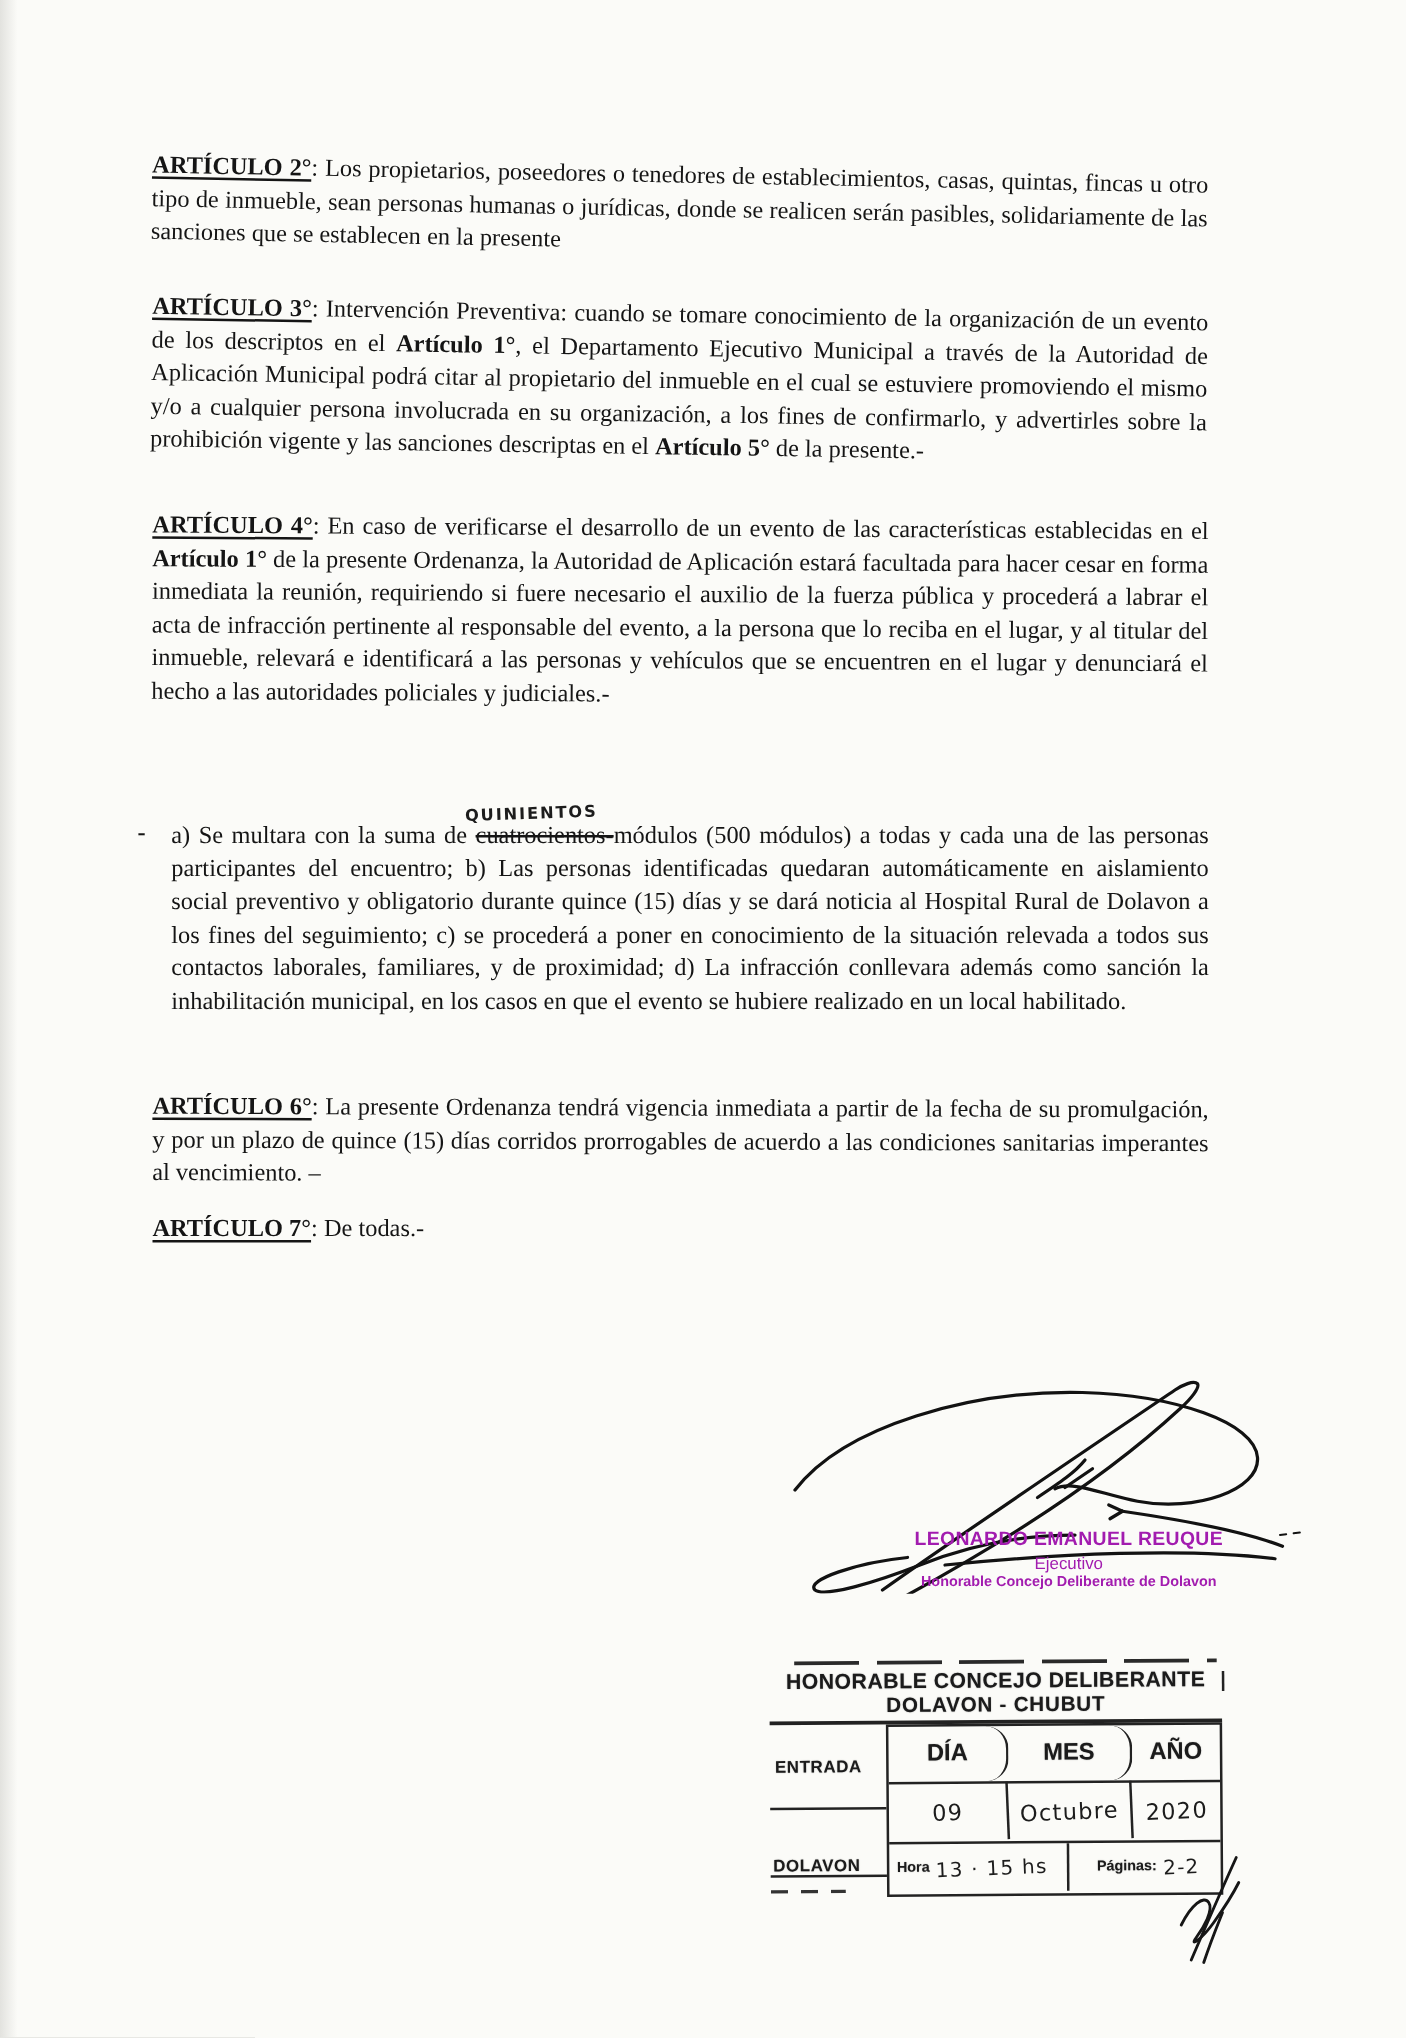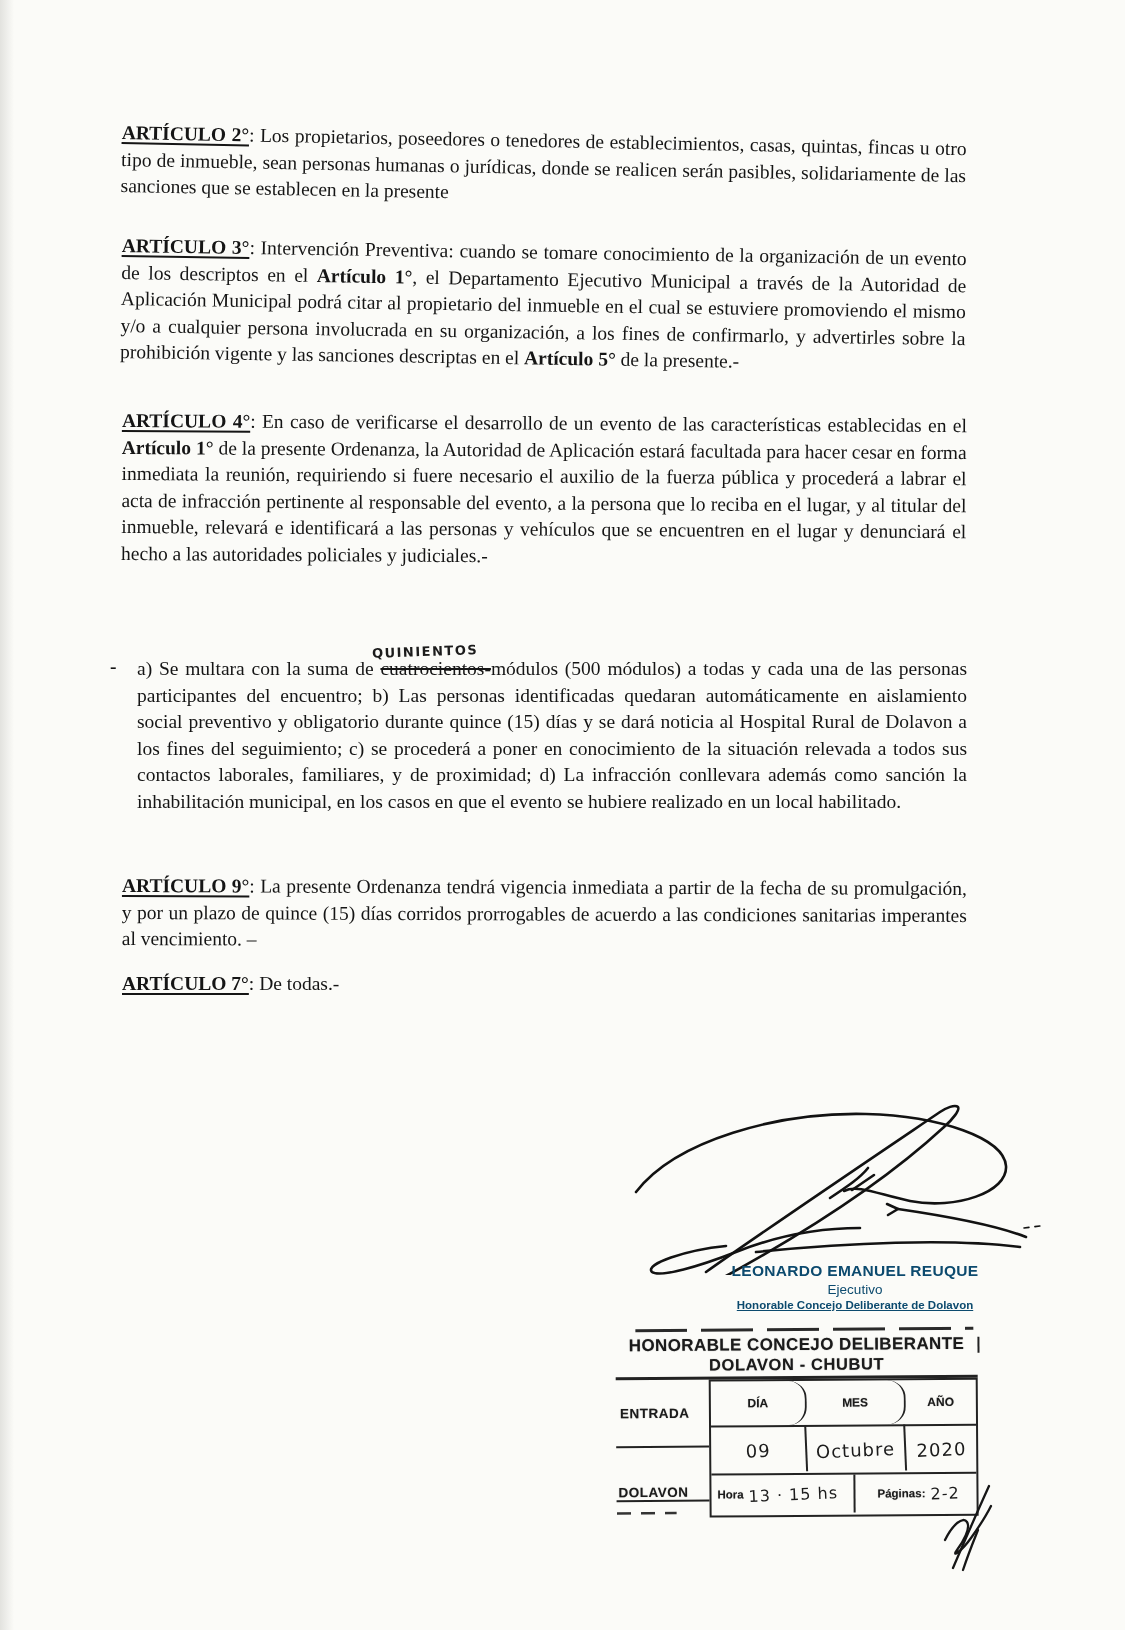--- a/index.html
+++ b/index.html
@@ -11,25 +11,25 @@
         font-size:19.5px;line-height:26.5px;transform-origin:0 0;}
   .ah{font-weight:bold;text-decoration:underline;text-underline-offset:3px;text-decoration-thickness:1.6px;}
   .b{font-weight:bold;}
   .item{left:137px;width:830px;}
   .margin-dash{position:absolute;left:-27px;top:-2px;font-weight:bold;}
   .struck{position:relative;text-decoration:line-through;text-decoration-thickness:2px;}
   .hand{font-family:"DejaVu Sans",sans-serif;color:#1c1c1c;}
   .hand-insert{position:absolute;left:-8px;top:-19px;font-size:13px;font-weight:600;
         letter-spacing:1.5px;white-space:nowrap;transform:rotate(-2deg);}
   .sigart{position:absolute;}
-  .sig-block{position:absolute;left:660px;top:1262px;width:390px;text-align:center;
-        font-family:"Liberation Sans",sans-serif;color:#0c4a6e;}
+  .sig-block{position:absolute;left:660px;top:1223px;width:390px;text-align:center;
+        font-family:"Liberation Sans",sans-serif;color:#a21caf;}
   .sig-name{font-size:15.5px;font-weight:bold;letter-spacing:.3px;}
   .sig-title{font-size:13.5px;margin-top:2px;}
-  .sig-org{font-size:11.5px;font-weight:bold;margin-top:2px;text-decoration:underline;}
+  .sig-org{font-size:11.5px;font-weight:bold;margin-top:2px;}
   .stamp{position:absolute;left:616px;top:1328px;width:362px;
         font-family:"Liberation Sans",sans-serif;color:#1b1b1b;transform:rotate(-0.4deg);}
   .stamp-toprule{height:3px;margin:0 4px 4px 20px;
         background:repeating-linear-gradient(90deg,#2a2a2a 0 52px,transparent 52px 66px);}
   .stamp-titlewrap{position:relative;border-bottom:3px solid #222;padding-bottom:2px;}
   .stamp-title{font-size:17px;font-weight:bold;text-align:center;letter-spacing:.4px;
         text-shadow:0 0 1px rgba(20,20,20,.45);}
   .stamp-title2{font-size:16.5px;font-weight:bold;text-align:center;letter-spacing:.6px;
         text-shadow:0 0 1px rgba(20,20,20,.45);}
   .stamp-edge{position:absolute;right:-2px;top:3px;width:2.5px;height:16px;background:#222;}
@@ -39,21 +39,21 @@
   .lc-entrada{height:66px;display:flex;align-items:center;padding-left:4px;border-bottom:2.5px solid #222;}
   .lc-salida{height:52px;display:flex;align-items:flex-end;padding-left:2px;border-bottom:2.5px solid #222;}
   .lc-dashes{height:10px;margin-top:6px;
         background:repeating-linear-gradient(90deg,#333 0 14px,transparent 14px 24px);
         background-size:100% 2.5px;background-repeat:no-repeat;background-position:0 4px;width:60px;}
   .stamp-grid{flex:1;border:2.5px solid #222;}
   .sg-row{display:flex;border-bottom:2.5px solid #222;}
   .sg-row:last-child{border-bottom:none;}
   .sg-cell{display:flex;align-items:center;justify-content:center;border-right:2.5px solid #222;}
   .sg-cell:last-child{border-right:none;}
-  .sg-h{height:44px;font-weight:bold;font-size:12px;text-shadow:0 0 1px rgba(20,20,20,.4);border-radius:18px;}
+  .sg-h{height:44px;font-weight:bold;font-size:19px;text-shadow:0 0 1px rgba(20,20,20,.4);border-radius:18px;}
   .sg-v{height:46px;}
   .sg-b{height:38px;}
   .c1{width:36%;}.c2{width:37%;}.c3{width:27%;}
   .cb1{width:54%;justify-content:flex-start;padding-left:6px;}
   .cb2{width:46%;justify-content:center;padding-left:5px;}
   .hw{font-size:18px;transform:rotate(-2deg);letter-spacing:1px;}
   .hw-sm{font-size:16px;}
   .sg-lbl{font-size:11.5px;font-weight:bold;margin-right:5px;text-shadow:0 0 1px rgba(20,20,20,.4);}
 </style>
 </head>
@@ -73,21 +73,21 @@
   <p class="para" style="top:408px;transform:rotate(0.35deg);">
     <span class="ah">ARTÍCULO 4°</span><span>: </span><span>En caso de verificarse el desarrollo de un evento de las características establecidas en el </span><span class="b">Artículo 1°</span><span> de la presente Ordenanza,  la Autoridad de Aplicación estará facultada para hacer cesar en forma inmediata la reunión, requiriendo si fuere necesario el auxilio de la fuerza pública y procederá a labrar el acta de infracción pertinente al responsable del evento,  a la persona que lo reciba en el lugar, y al titular del inmueble, relevará e identificará a las  personas y vehículos que se encuentren en el lugar y denunciará el hecho a las autoridades policiales y judiciales.-</span>
   </p>
 
 
   <p class="para item" style="top:656px;">
     <span class="margin-dash">-</span><span>a) Se multara con la suma de </span><span class="struck"><span>cuatrocientos-</span><span class="hand hand-insert">QUINIENTOS</span></span><span>módulos (500 módulos) a todas y cada una de las personas participantes del encuentro; b) Las personas identificadas  quedaran automáticamente en aislamiento social preventivo y obligatorio durante quince (15)  días  y se dará noticia al Hospital Rural de Dolavon a los fines del seguimiento; c) se procederá a poner en conocimiento de la situación relevada a todos sus contactos laborales, familiares, y de proximidad; d) La infracción conllevara además como sanción la inhabilitación municipal, en los casos en que el evento se hubiere realizado en un local habilitado.</span>
   </p>
 
   <p class="para" style="top:873px;transform:rotate(0.2deg);">
-    <span class="ah">ARTÍCULO 9°</span><span>: </span><span>La presente Ordenanza tendrá vigencia inmediata a partir de la fecha de su promulgación, y por un plazo de quince (15) días corridos prorrogables de acuerdo a las condiciones sanitarias imperantes al vencimiento. –</span>
+    <span class="ah">ARTÍCULO 6°</span><span>: </span><span>La presente Ordenanza tendrá vigencia inmediata a partir de la fecha de su promulgación, y por un plazo de quince (15) días corridos prorrogables de acuerdo a las condiciones sanitarias imperantes al vencimiento. –</span>
   </p>
 
   <p class="para" style="top:971px;">
     <span class="ah">ARTÍCULO 7°</span><span>: </span><span>De todas.-</span>
   </p>
 
   <svg class="sigart" style="left:606px;top:1080px;" width="440" height="195" viewBox="0 0 440 195">
     <g fill="none" stroke="#121212" stroke-width="2.6" stroke-linecap="round">
       <path d="M 30 112 C 70 60, 172 32, 260 34 C 334 36, 398 58, 400 86 C 402 112, 350 130, 304 121 C 274 115, 252 104, 238 111"></path>
       <path d="M 100 192 C 162 148, 266 78, 334 32 C 340 28, 349 24, 352 27 C 354 30, 347 39, 338 47 C 272 108, 182 162, 120 196"></path>

